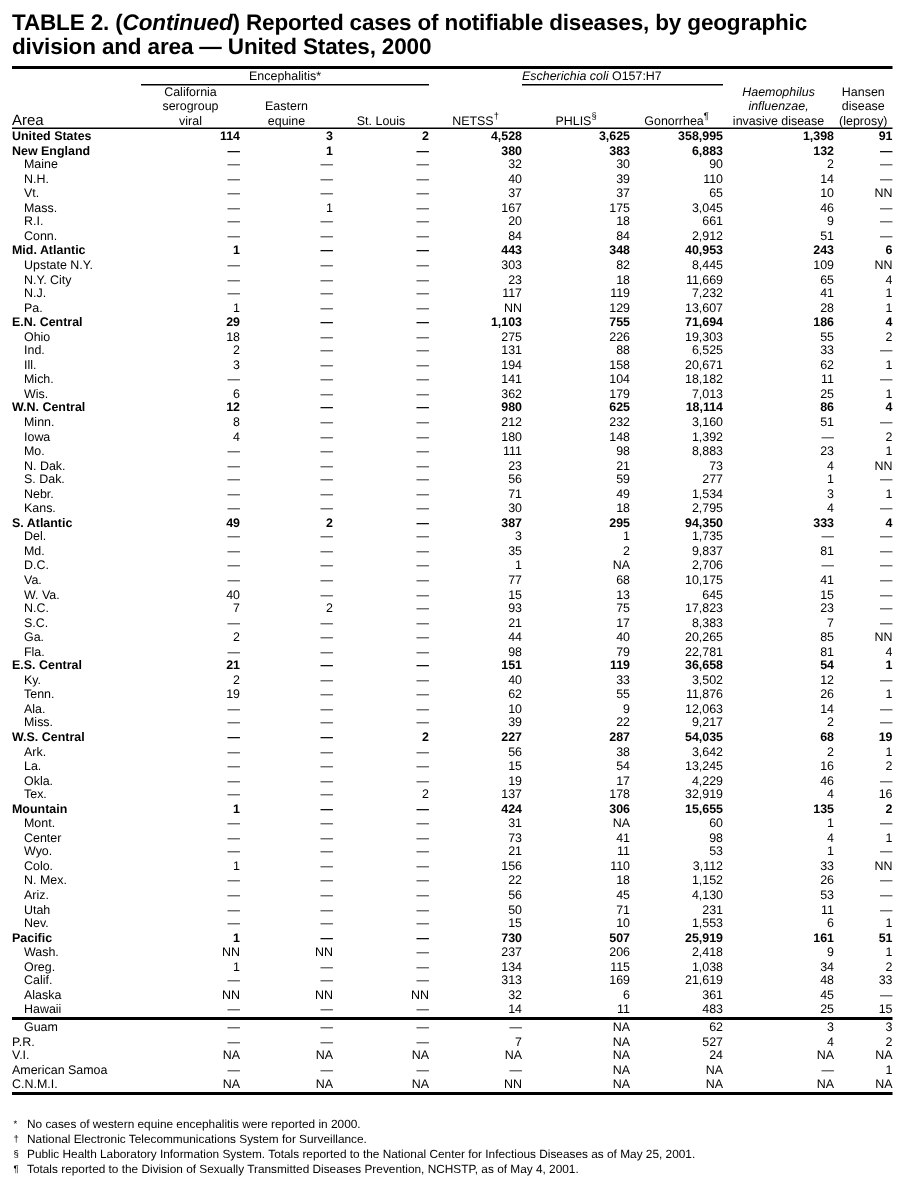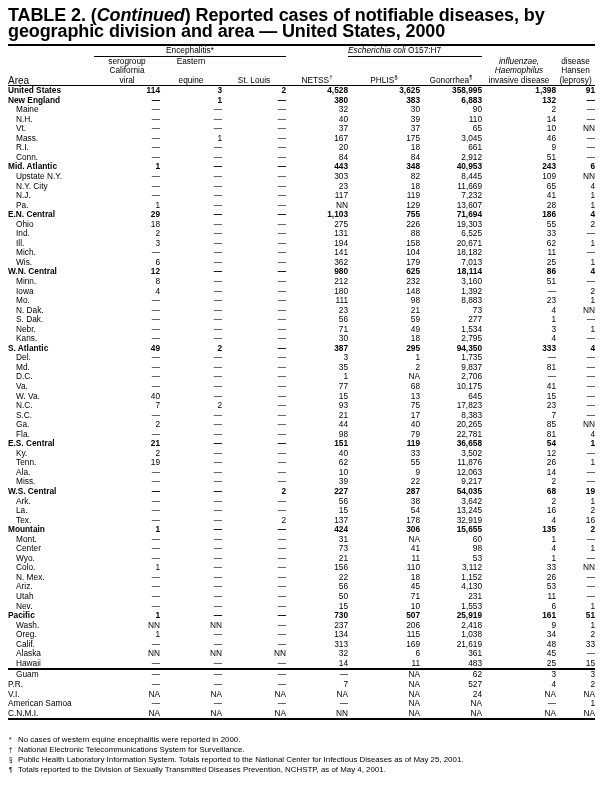--- a/index.html
+++ b/index.html
@@ -17,21 +17,21 @@
   .page {
     width: 603px;
     height: 796px;
     position: relative;
     box-sizing: border-box;
     padding: 6px 8px 0 8px;
   }
 
   
   .title {
-    font-size: 18px;
+    font-size: 15px;
     font-weight: bold;
     line-height: 15.5px;
     letter-spacing: -0.1px;
     margin: 2px 0 5px 0;
   }
   .title .ital { font-style: italic; }
 
   
   table.report {
     width: 587px;
@@ -153,44 +153,44 @@
 
     <thead>
       <tr class="hdr-rule-top">
         <td>&nbsp;</td>
         <td class="grp-enceph" colspan="3">Encephalitis*</td>
         <td>&nbsp;</td>
         <td class="grp-ecoli" colspan="2"><i>Escherichia coli</i><span> O157:H7</span></td>
         <td>&nbsp;</td>
         <td>&nbsp;</td>
         <td>&nbsp;</td>
+      </tr>
+      <tr>
+        <td>&nbsp;</td>
+        <td class="hd c1">California</td>
+        <td class="hd c2"></td>
+        <td class="hd c3"></td>
+        <td class="hd c4"></td>
+        <td class="hd c5"></td>
+        <td class="hd c6"></td>
+        <td class="hd c7"><i>Haemophilus</i></td>
+        <td class="hd c8">Hansen</td>
       </tr>
       <tr>
         <td>&nbsp;</td>
         <td class="hd c1">serogroup</td>
         <td class="hd c2">Eastern</td>
         <td class="hd c3"></td>
         <td class="hd c4"></td>
         <td class="hd c5"></td>
         <td class="hd c6"></td>
         <td class="hd c7"><i>influenzae,</i></td>
         <td class="hd c8">disease</td>
       </tr>
       <tr>
-        <td>&nbsp;</td>
-        <td class="hd c1">California</td>
-        <td class="hd c2"></td>
-        <td class="hd c3"></td>
-        <td class="hd c4"></td>
-        <td class="hd c5"></td>
-        <td class="hd c6"></td>
-        <td class="hd c7"><i>Haemophilus</i></td>
-        <td class="hd c8">Hansen</td>
-      </tr>
-      <tr>
         <td class="hd-area">Area</td>
         <td class="hd c1">viral</td>
         <td class="hd c2">equine</td>
         <td class="hd c3">St. Louis</td>
         <td class="hd c4"><span>NETSS</span><span class="sup">†</span></td>
         <td class="hd c5"><span>PHLIS</span><span class="sup">§</span></td>
         <td class="hd c6"><span>Gonorrhea</span><span class="sup">¶</span></td>
         <td class="hd c7">invasive disease</td>
         <td class="hd c8">(leprosy)</td>
       </tr>
@@ -684,20 +684,31 @@
         <tr>
           <td class="area indent">La.</td>
           <td class="num c1">—</td>
           <td class="num c2">—</td>
           <td class="num c3">—</td>
           <td class="num c4">15</td>
           <td class="num c5">54</td>
           <td class="num c6">13,245</td>
           <td class="num c7">16</td>
           <td class="num c8">2</td>
+        </tr>
+        <tr>
+          <td class="area indent">Okla.</td>
+          <td class="num c1">—</td>
+          <td class="num c2">—</td>
+          <td class="num c3">—</td>
+          <td class="num c4">19</td>
+          <td class="num c5">17</td>
+          <td class="num c6">4,229</td>
+          <td class="num c7">46</td>
+          <td class="num c8">—</td>
         </tr>
         <tr>
           <td class="area indent">Tex.</td>
           <td class="num c1">—</td>
           <td class="num c2">—</td>
           <td class="num c3">2</td>
           <td class="num c4">137</td>
           <td class="num c5">178</td>
           <td class="num c6">32,919</td>
           <td class="num c7">4</td>

